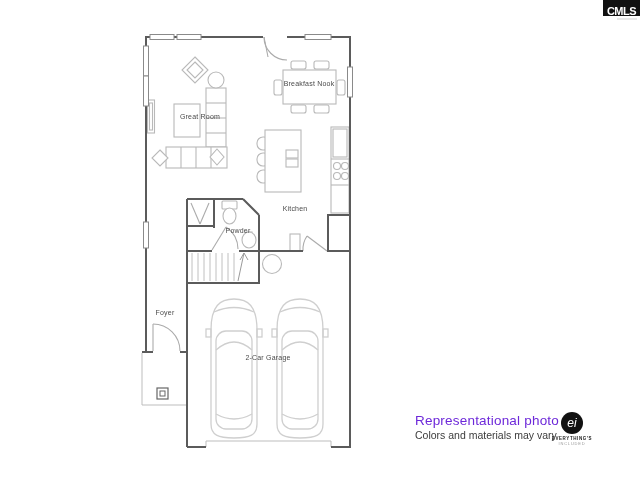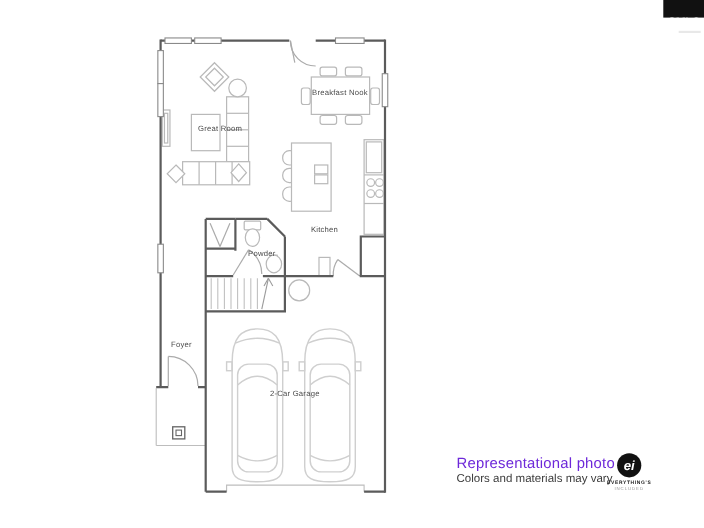--- a/index.html
+++ b/index.html
@@ -2,28 +2,28 @@
 <html><head>
 <meta charset="utf-8">
 <style>
   html,body{margin:0;padding:0;background:#fff;}
   #stage{position:relative;width:640px;height:480px;background:#fff;overflow:hidden;
          font-family:"Liberation Sans",sans-serif;}
   svg text{font-family:"Liberation Sans",sans-serif;fill:#4a4a4a;}
   .room-label{font-size:7px;letter-spacing:.2px;}
   .cmls{position:absolute;top:0;right:0;width:37px;height:16px;background:#111;
         color:#fff;text-align:center;}
-  .cmls .big{font-size:11px;font-weight:bold;letter-spacing:-.5px;line-height:11px;display:block;margin-top:16px;}
+  .cmls .big{font-size:11px;font-weight:bold;letter-spacing:-.5px;line-height:11px;display:block;margin-top:6px;}
   .cmls .bar{display:block;margin:1px 3px 0 14px;height:2px;background:#e8e8e8;}
   .footer{position:absolute;left:415px;top:413px;}
   .footer .l1{font-size:13.5px;color:#6d28d9;letter-spacing:.2px;line-height:16px;}
   .footer .l2{font-size:10.5px;color:#3c3c3c;line-height:13px;}
   .ei{position:absolute;left:549px;top:412px;width:46px;text-align:center;}
   .ei .circle{width:22px;height:22px;border-radius:50%;background:#111;color:#fff;
-              margin:0 auto;font-size:12px;font-weight:bold;font-style:italic;
+              margin:0 auto;font-size:12px;font-weight:normal;font-style:italic;
               line-height:22px;text-align:center;}
   .ei .t1{font-size:4.5px;letter-spacing:.6px;color:#222;margin-top:2px;font-weight:bold;}
   .ei .t2{font-size:4px;letter-spacing:.8px;color:#999;}
 </style>
 </head>
 <body>
 
 <div id="stage">
 
   <svg width="640" height="480" viewBox="0 0 640 480">

